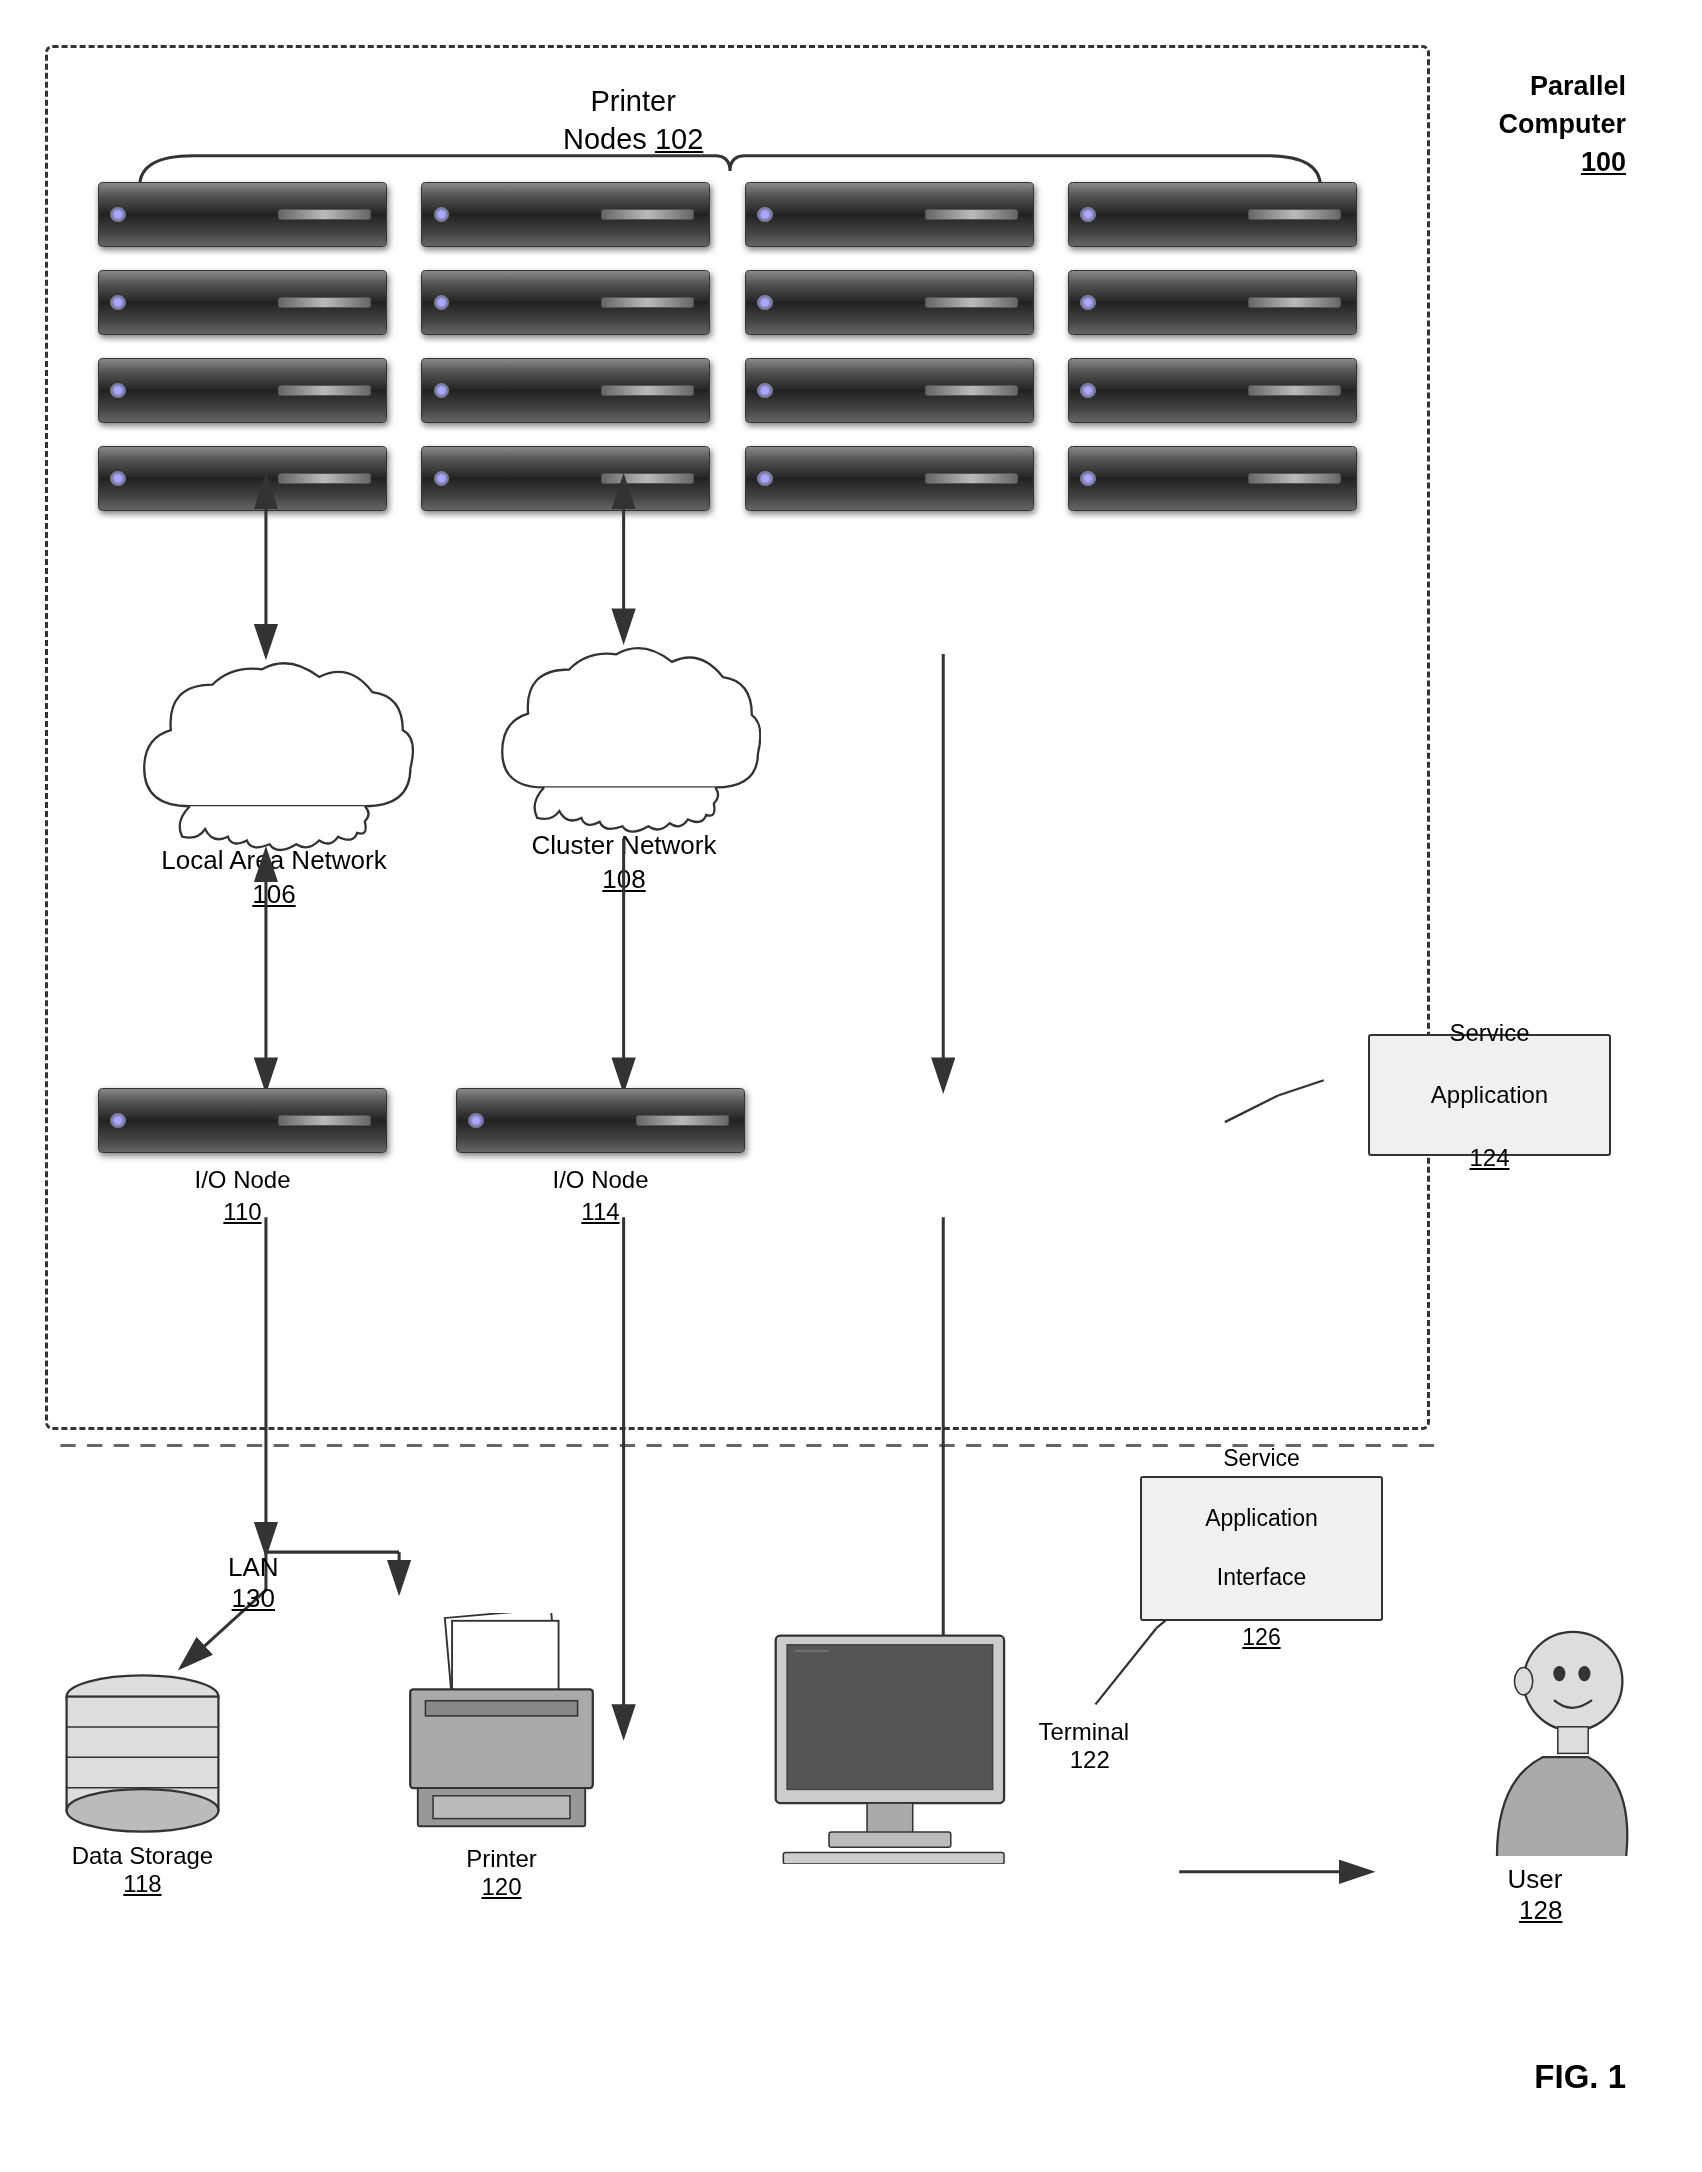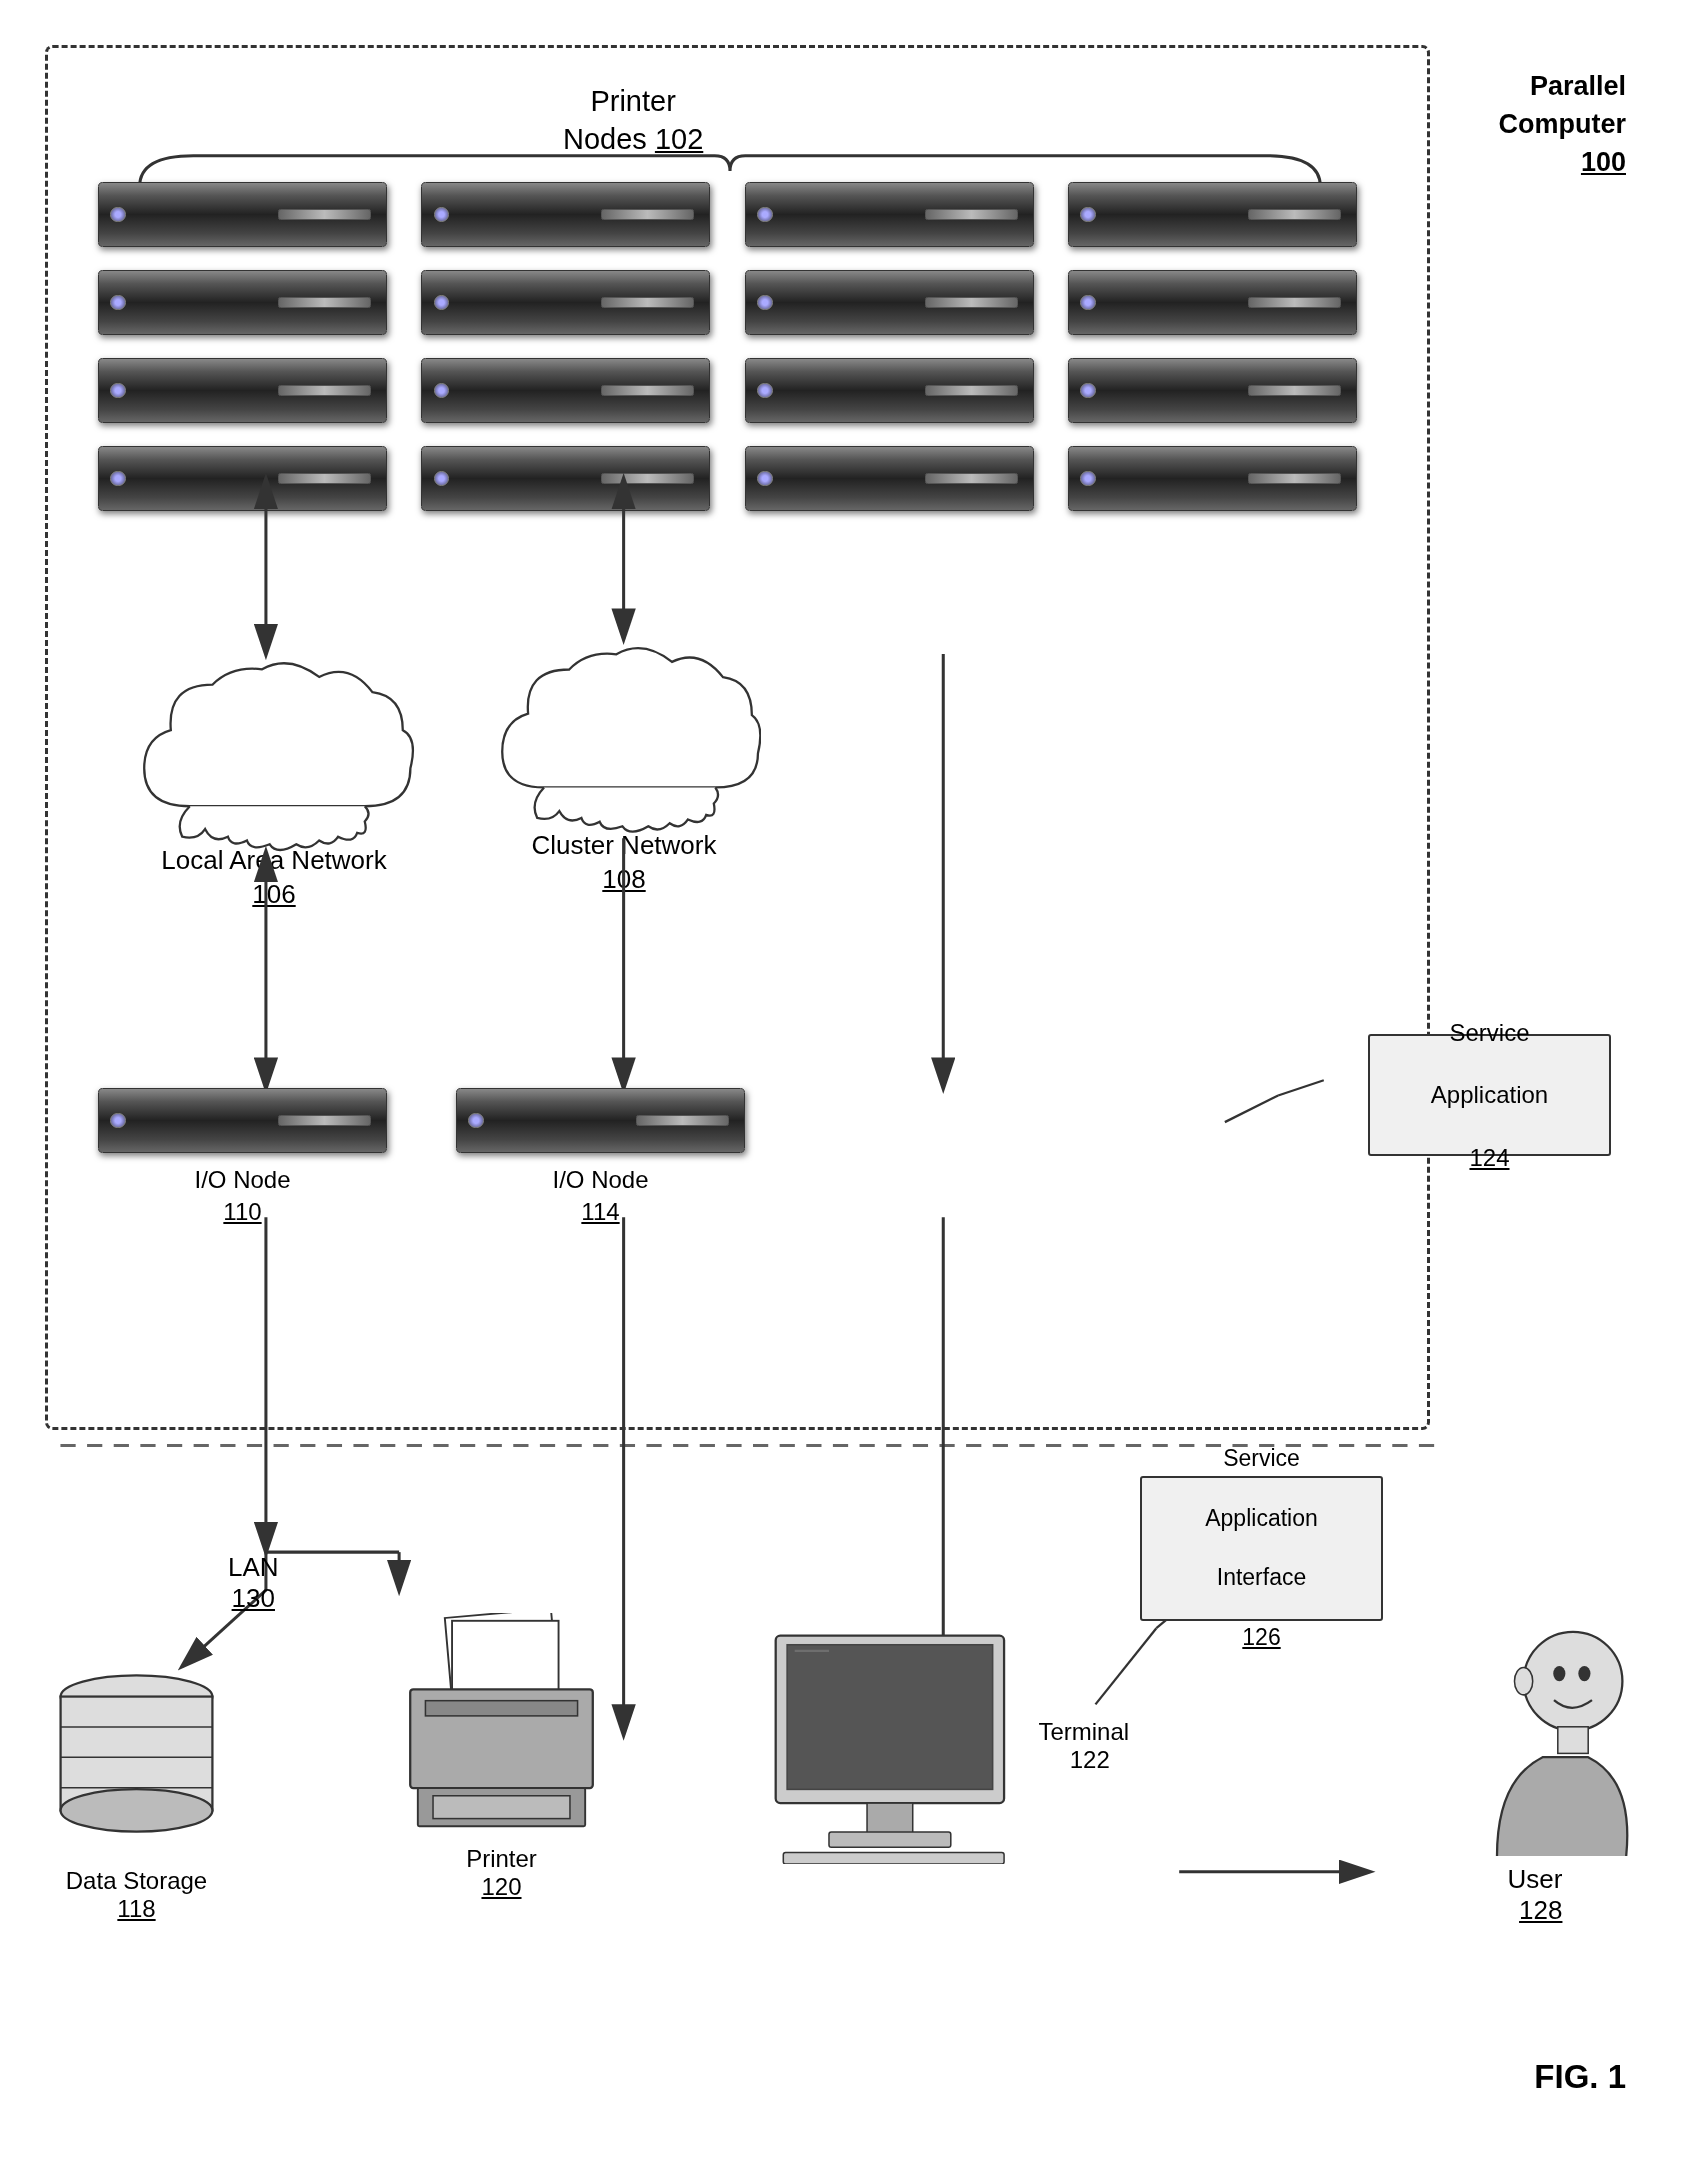--- a/index.html
+++ b/index.html
@@ -365,21 +365,21 @@
     <span>Application</span>
       <br>
     <span class="underline">124</span>
   </div>
 
   <div style="position:absolute;top:1522px;left:198px;text-align:center;font-size:26px;">
     <span>LAN</span><br>
     <span style="text-decoration:underline;">130</span>
   </div>
 
-  <div style="position:absolute;top:1636px;left:23px;display:flex;flex-direction:column;align-items:center;gap:26px;">
+  <div style="position:absolute;top:1636px;left:29px;display:flex;flex-direction:column;align-items:center;gap:1px;">
     <svg width="167" height="175" viewBox="0 0 220 230">
 
       <ellipse cx="110" cy="40" rx="100" ry="28" fill="#ddd" stroke="#333" stroke-width="3"></ellipse>
       <rect x="10" y="40" width="200" height="150" fill="#ddd" stroke="#333" stroke-width="3"></rect>
       <ellipse cx="110" cy="190" rx="100" ry="28" fill="#bbb" stroke="#333" stroke-width="3"></ellipse>
 
       <line x1="10" y1="80" x2="210" y2="80" stroke="#333" stroke-width="2"></line>
       <line x1="10" y1="120" x2="210" y2="120" stroke="#333" stroke-width="2"></line>
       <line x1="10" y1="160" x2="210" y2="160" stroke="#333" stroke-width="2"></line>
     </svg>

